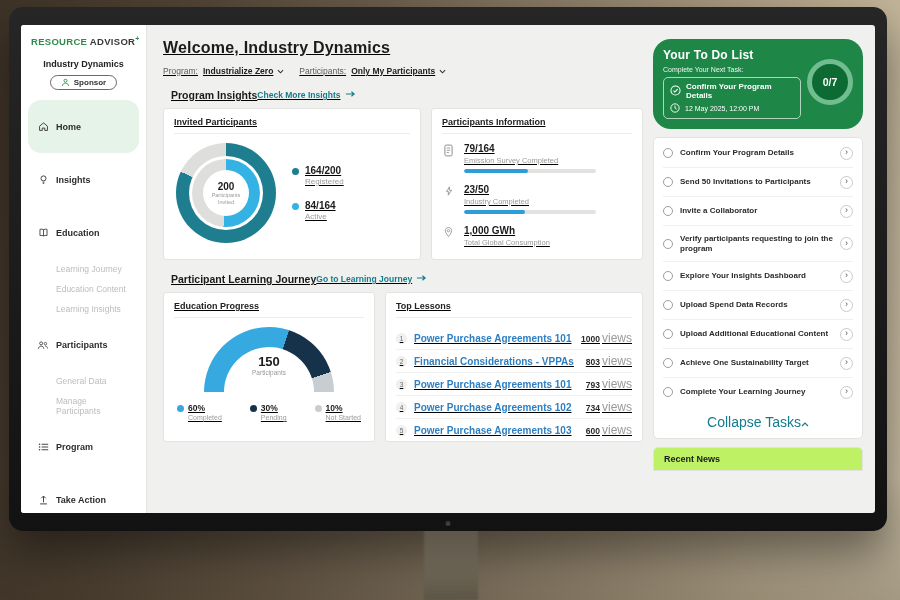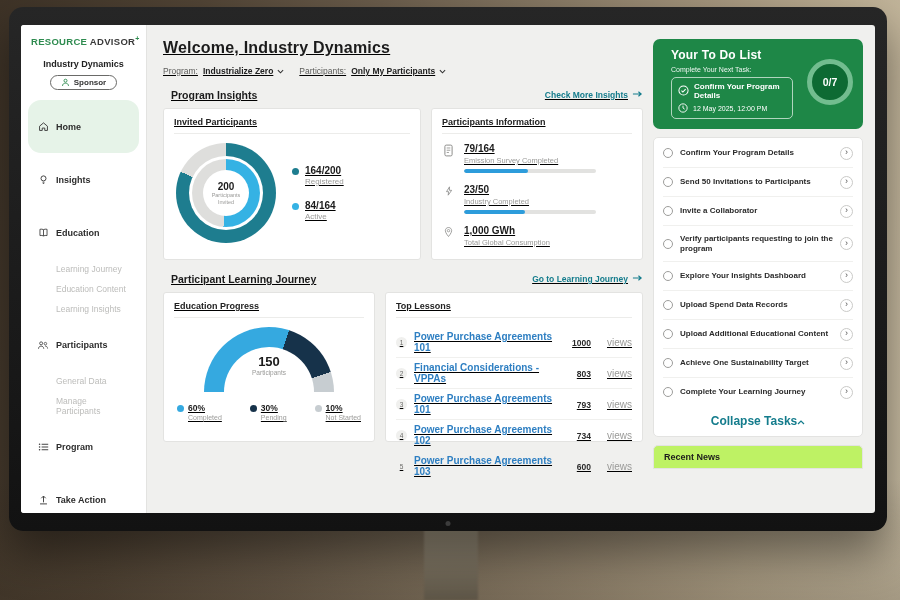--- a/index.html
+++ b/index.html
@@ -36,21 +36,21 @@
   .nav-item .icn { width:12px; display:inline-flex; justify-content:center; color:#3c3c3c; }
   .nav-item.active { background:#e6f3e8; }
   .nav-sub { padding:5px 9px 5px 28px; font-size:8.5px; color:#bcbcba; cursor:pointer; }
 
   
   .main { flex:1; padding:12px 10px 0 16px; min-width:0;text-decoration:underline; }
   h1.page-title { font-size:16px; color:#1b1b1b; letter-spacing:.2px; margin:2px 0 9px; }
   .filters { display:flex; align-items:center; gap:7px; font-size:8.5px; color:#5c5c5a; }
   .fgroup { display:flex; align-items:center; gap:5px; }
   .fvalue { font-weight:bold; color:#222; display:flex; align-items:center; gap:4px; cursor:pointer; }
-  .sec-row { display:flex; justify-content:space-between; align-items:center; margin:13px 0 7px;padding-left:8px; }
+  .sec-row { display:flex; align-items:center; margin:13px 0 7px;padding-left:8px; }
   .sec-row h2 { font-size:10.5px; color:#1b1b1b; }
   .sec-link { font-size:8.5px; font-weight:bold; color:#147c8c; display:flex; align-items:center; gap:4px; cursor:pointer; text-decoration:none; }
   .cards-row { display:flex; gap:10px; }
   .card { background:#fff; border:1px solid #e3e3e1; border-radius:3px; padding:8px 10px; }
   .card-title { font-size:9px; font-weight:bold; color:#222; padding-bottom:6px; border-bottom:1px solid #ececea; margin-bottom:9px; }
 
   .card-invited { width:258px; height:152px; }
   .invited-body { display:flex; align-items:center; }
   .donut { position:relative; width:100px; height:100px; flex-shrink:0; margin-left:2px; }
   .donut-outer { position:absolute; inset:0; border-radius:50%; }
@@ -86,41 +86,41 @@
   .gl-val { font-size:8.5px; font-weight:bold; color:#1b1b1b; }
   .gl-lab { font-size:7px; color:#9a9a98; margin-top:1px; }
 
   .card-lessons { flex:1; height:150px; }
   .lesson-row { display:flex; align-items:center; gap:7px; padding:4px 0; border-bottom:1px solid #f0f0ee; cursor:pointer; }
   .lesson-row:last-child { border-bottom:none; }
   .lesson-rank { width:11px; height:11px; border-radius:50%; background:#f0f0ee; color:#6a6a68; font-size:6.5px;
     display:flex; align-items:center; justify-content:center; flex-shrink:0; }
   .lesson-title { flex:1; font-size:10px; font-weight:bold; color:#2e7fc2; }
   .lesson-views { font-size:8.5px; font-weight:bold; color:#2b2b2b; }
-  .lesson-views-unit { font-size:10px; color:#9a9a98; margin-left:16px; font-weight:normal; }
+  .lesson-views-unit { font-size:12px; color:#9a9a98; margin-left:2px; font-weight:normal; }
 
   
   .rightcol { width:222px; padding:14px 12px 0 0; flex-shrink:0; display:flex; flex-direction:column; gap:8px; }
-  .todo-green { position:relative; background:#1e8747; border-radius:7px; padding:9px 18px 10px; color:#fff; }
+  .todo-green { position:relative; background:#1e8747; border-radius:18px; padding:9px 10px 10px; color:#fff; }
   .todo-title { font-size:12px; font-weight:bold; letter-spacing:.2px; }
   .todo-sub { font-size:7px; margin:4px 0 4px; opacity:.92; }
   .todo-next { border:1px solid rgba(255,255,255,.65); border-radius:5px; padding:4px 6px; margin-right:52px; }
   .todo-next-row { display:flex; align-items:center; gap:5px; }
   .todo-next-title { font-size:8px; font-weight:bold; }
   .todo-next-time { font-size:7px; margin-top:3px; }
   .todo-progress { position:absolute; right:10px; top:20px; width:46px; height:46px; border-radius:50%;
     background:#0d6a33; border:5px solid #72bd8f; display:flex; align-items:center; justify-content:center;
     font-size:10.5px; font-weight:bold; }
   .tasks-card { background:#fff; border:1px solid #e3e3e1; border-radius:5px; padding:1px 9px 4px; }
   .task-row { display:flex; align-items:center; gap:7px; padding:7.5px 0; border-bottom:1px solid #f0f0ee; cursor:pointer; }
   .task-check { width:10px; height:10px; border:1px solid #9d9d9b; border-radius:50%; flex-shrink:0; cursor:pointer; }
   .task-label { flex:1; font-size:8px; font-weight:bold; color:#2b2b2b; line-height:1.25; }
   .task-chevron { width:13px; height:13px; border:1px solid #cacac8; border-radius:50%; color:#555;
     font-size:9px; line-height:1; display:flex; align-items:center; justify-content:center; flex-shrink:0; padding-bottom:1px; }
-  .collapse { text-align:center; font-size:12px; font-weight:bold; color:#147c8c; padding:8px 0 4px; cursor:pointer;
+  .collapse { text-align:center; font-size:14px; font-weight:normal; color:#147c8c; padding:8px 0 4px; cursor:pointer;
     display:flex; align-items:center; justify-content:center; }
   .recent-news { background:#bef264; border:1px solid #e3e3e1; border-radius:5px 5px 0 0; padding:6px 10px;
     font-size:9px; font-weight:bold; color:#1b1b1b; }
 
   .icn svg, .info-icon svg { display:block; }
 </style>
 </head>
 <body>
 
 <div class="scene">

